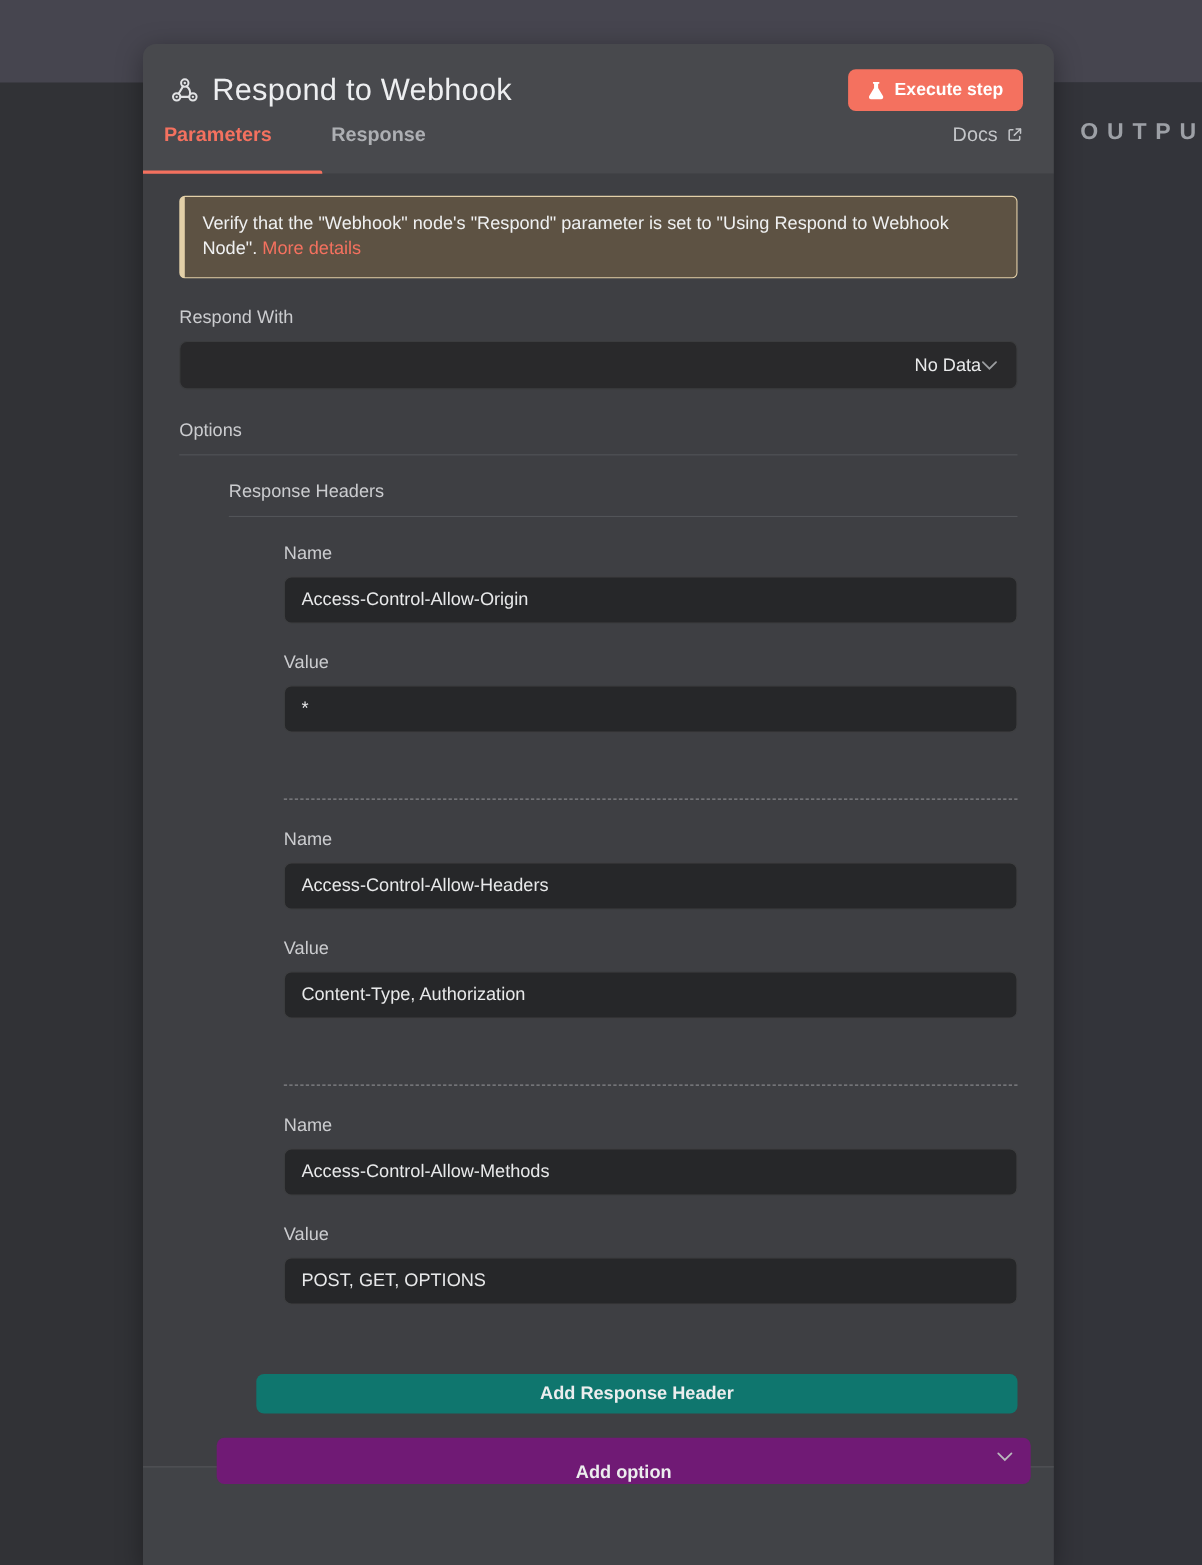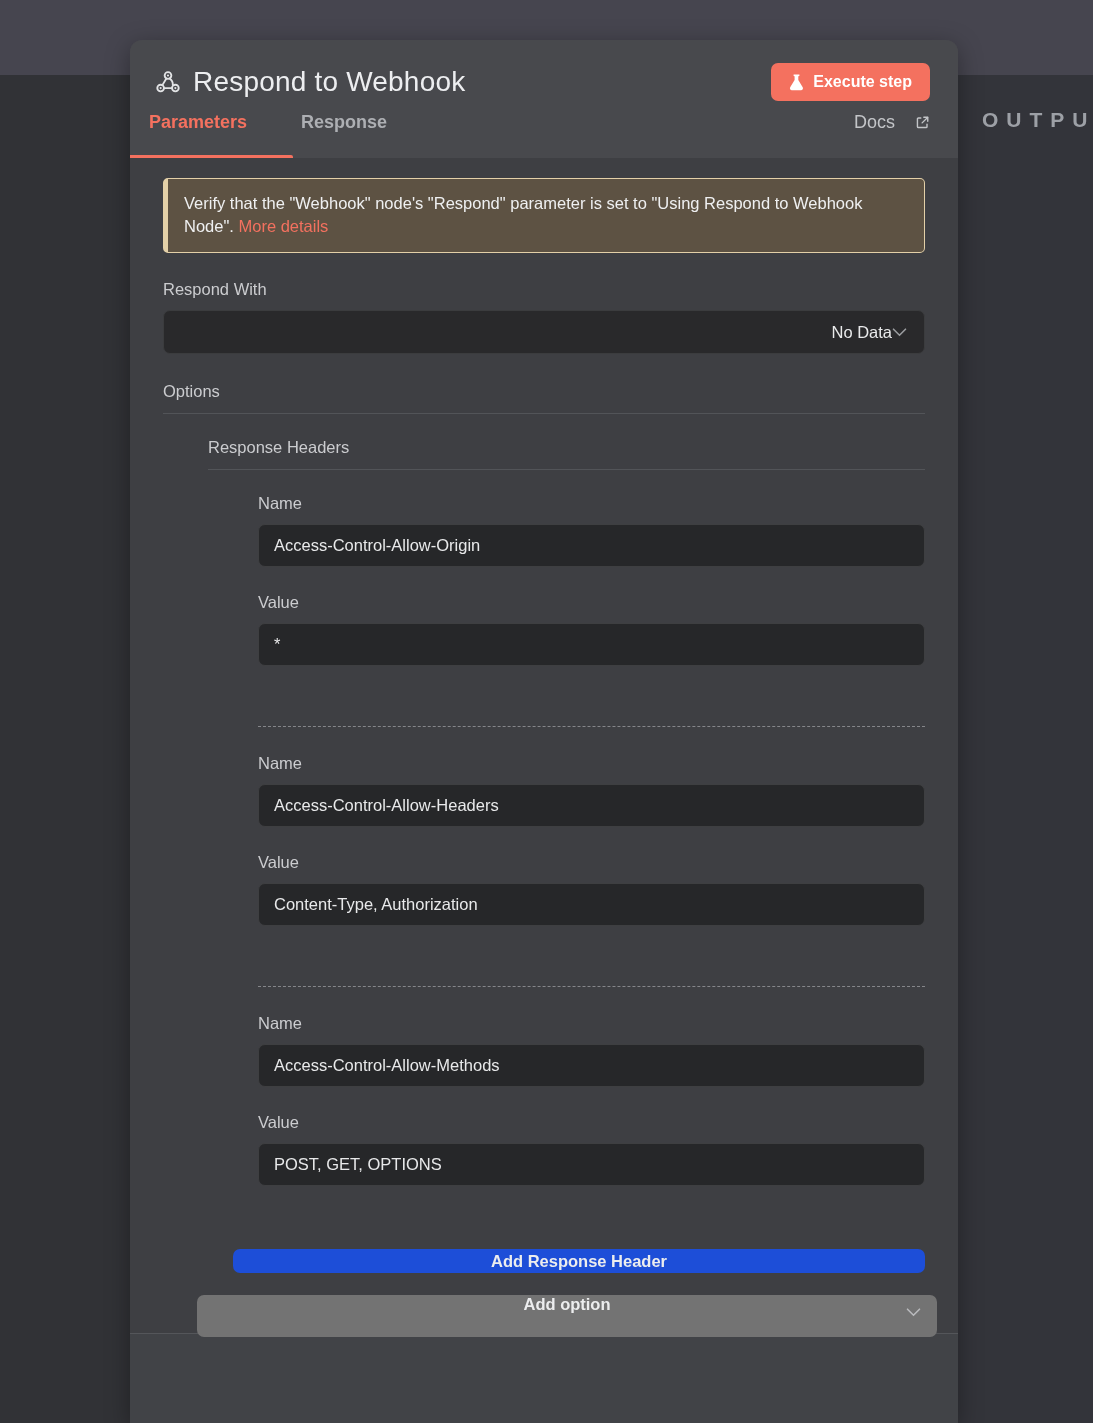--- a/index.html
+++ b/index.html
@@ -42,21 +42,21 @@
   .tabs-row {
     position:absolute; left:0; right:0; bottom:0; height:46px;
     display:flex; align-items:flex-start; padding:0 28px 0 19px;
   }
   .tab { font-size:18px; font-weight:700; color:#ADAFB3; margin-right:54px; cursor:pointer; }
   .tab.active { color:#F4715F; }
   .tab-underline {
     position:absolute; left:0; bottom:0; width:163px; height:3px; background:#F4715F; border-radius:0 2px 0 0;
   }
   .docs-link {
-    margin-left:auto; display:flex; align-items:center; gap:20px;
+    margin-left:auto; display:flex; align-items:center; gap:8px;
     color:#C3C5C8; font-size:18px; cursor:pointer;
   }
 
   
   .panel-content {
     background:#3E3F43; padding:20px 33px 0 33px;
     height:1175px; flex:0 0 auto;
   }
   .panel-footer { background:#414347; border-top:1px solid #54565a; flex:1 1 auto; }
 
@@ -90,28 +90,28 @@
   .text-input {
     width:100%; height:43px; background:#262729; border:1px solid #3E3F41; border-radius:7px;
     color:#E8E9EA; font-size:16.5px; padding:0 15px; display:block;
     font-family:"Liberation Sans", sans-serif; outline:none;
   }
   .text-input + .field-label, .entry .field-label { margin-top:0; }
   .entry .field-label.second { margin-top:26px; }
 
   .add-header-btn {
     display:block; width:692px; margin:63px 0 0 25px;
-    height:24px; background:#1d4ed8; border:none; border-radius:7px;
+    height:36px; background:#0f766e; border:none; border-radius:7px;
     color:#ECEDEE; font-size:16.5px; font-weight:700; cursor:pointer;
     font-family:"Liberation Sans", sans-serif;
   }
   .add-option-btn {
     width:740px; margin:22px 0 0 -11px; height:42px;
-    background:#737373; border:none; border-radius:7px;
-    display:flex; align-items:flex-start; cursor:pointer; position:relative;
+    background:#701a75; border:none; border-radius:7px;
+    display:flex; align-items:flex-end; cursor:pointer; position:relative;
   }
   .add-option-btn span {
     flex:1; text-align:center; color:#ECEDEE; font-size:16.5px; font-weight:700;
     font-family:"Liberation Sans", sans-serif;
   }
   .add-option-btn .chev { position:absolute; right:16px; top:13px; }
 </style>
 </head>
 <body>
 

